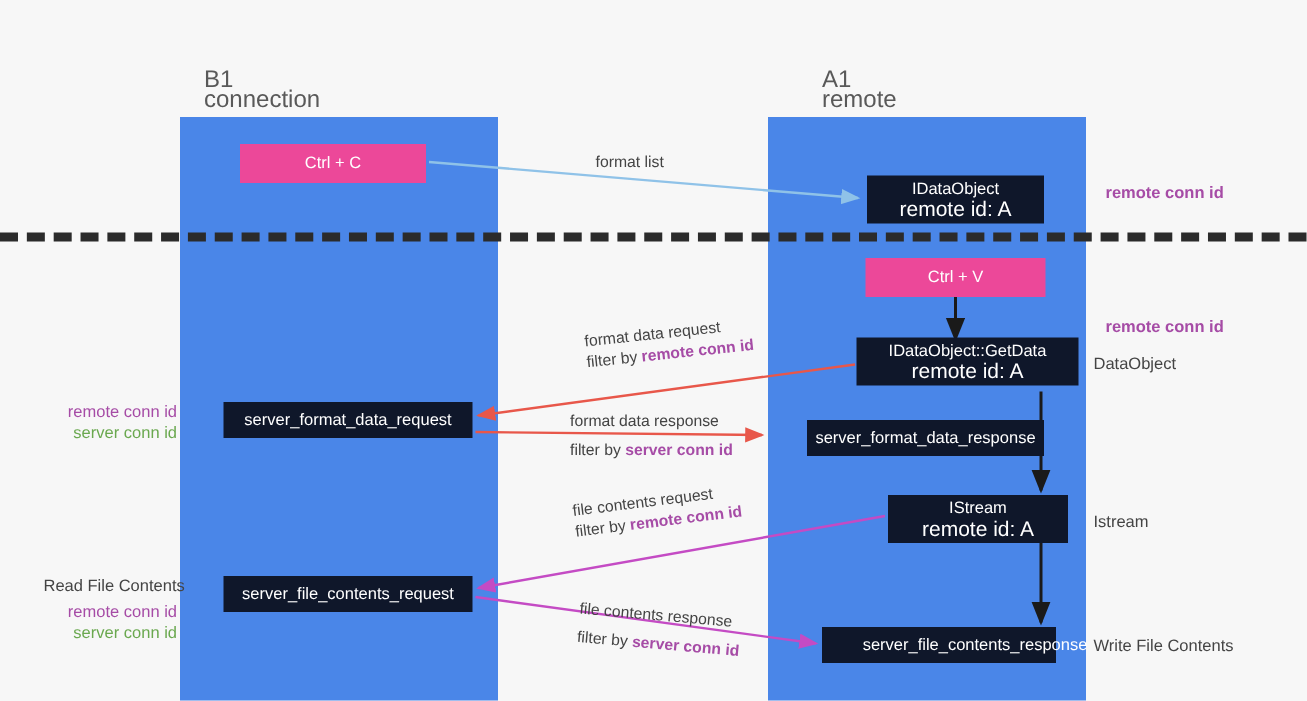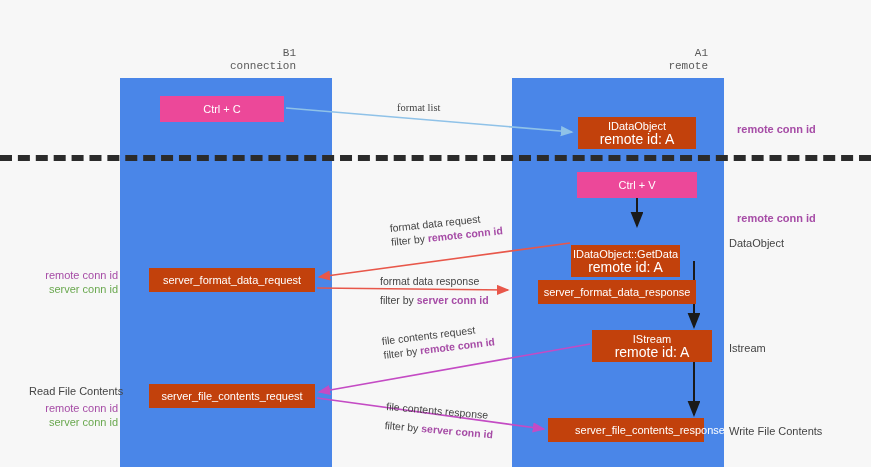--- a/index.html
+++ b/index.html
@@ -10,22 +10,22 @@
     overflow:hidden;
   }
   #diagram{position:absolute;inset:0;}
 
   .title{
     position:absolute;left:0;top:6px;width:871px;
     text-align:center;color:#4a4a4a;font-size:15px;line-height:19px;
   }
 
   .colhead{
-    position:absolute;text-align:right;color:#595959;
-    font-size:11px;line-height:13px;width:160px;font-family:Liberation Mono, monospace;
+    position:absolute;text-align:left;color:#595959;
+    font-size:16px;line-height:13px;width:160px;
   }
   #colhead-b1{left:136px;top:47px;}
   #colhead-a1{left:548px;top:47px;}
 
   .lane{
     position:absolute;background:#4a86e8;top:78px;height:389px;
   }
   #lane-b1{left:120px;width:212px;}
   #lane-a1{left:512px;width:212px;}
 
@@ -34,27 +34,27 @@
     border-top:6px dashed #2b2b2b;
   }
 
   .node{
     position:absolute;box-sizing:border-box;
     display:flex;flex-direction:column;align-items:center;justify-content:center;
     text-align:center;color:#fff;font-size:11px;line-height:13px;
     z-index:6;
   }
   .node.green{background:#ec4899;}
-  .node.orange{background:#c2410c;}
+  .node.orange{background:#0f172a;}
   .node .l2{font-size:14px;}
 
   #node-ctrlc{left:160px;top:96px;width:124px;height:26px;}
   #node-ctrlv{left:577px;top:172px;width:120px;height:26px;}
   #node-idataobject{left:578px;top:117px;width:118px;height:32px;}
-  #node-getdata{left:571px;top:245px;width:109px;height:32px;}
+  #node-getdata{left:571px;top:225px;width:148px;height:32px;}
   #node-istream{left:592px;top:330px;width:120px;height:32px;}
   #node-sfdreq{left:149px;top:268px;width:166px;height:24px;}
   #node-sfdresp{left:538px;top:280px;width:158px;height:24px;}
   #node-sfcreq{left:149px;top:384px;width:166px;height:24px;}
   #node-sfcresp{left:548px;top:418px;width:156px;height:24px;padding-left:48px;}
 
   .sidelabel{
     position:absolute;font-size:11px;line-height:14px;z-index:7;
   }
   .sidelabel.bold{font-weight:bold;}
@@ -72,21 +72,21 @@
   #lbl-l-read{left:29px;top:384px;}
   #lbl-l-group2{left:22px;top:401px;text-align:right;width:96px;}
 
   .edgelabel{
     position:absolute;font-size:10.5px;line-height:14px;z-index:7;
     color:#444;white-space:nowrap;
   }
   .edgelabel b{font-weight:bold;}
   .edgelabel .purple{color:#a64ca6;}
 
-  #el-formatlist{left:397px;top:101px;font-family:Liberation Serif, serif;}
+  #el-formatlist{left:397px;top:101px;}
   #el-fdreq{left:389px;top:221px;transform:rotate(-6deg);transform-origin:left top;}
   #el-fdresp{left:380px;top:274px;}
   #el-fcreq{left:381px;top:334px;transform:rotate(-7deg);transform-origin:left top;}
   #el-fcresp{left:387px;top:399px;transform:rotate(5deg);transform-origin:left top;}
 </style>
 </head>
 <body>
 
 <div id="diagram">
 

